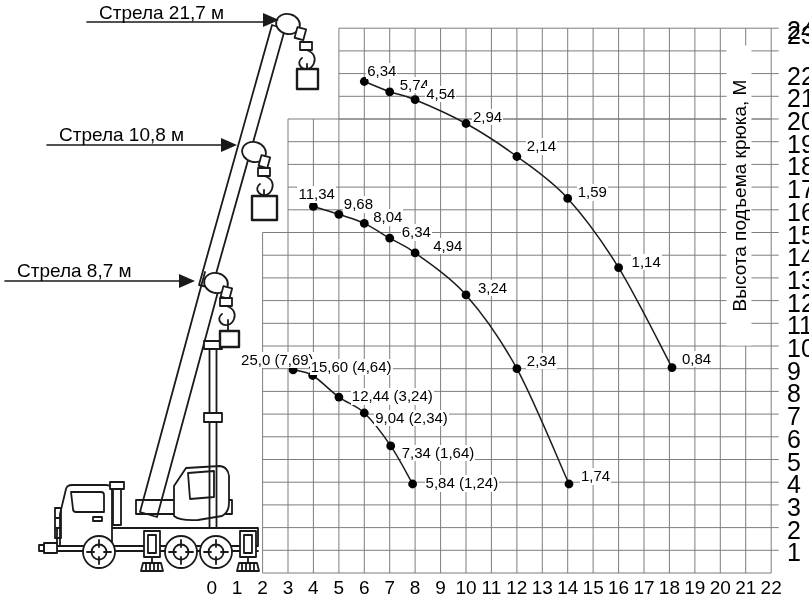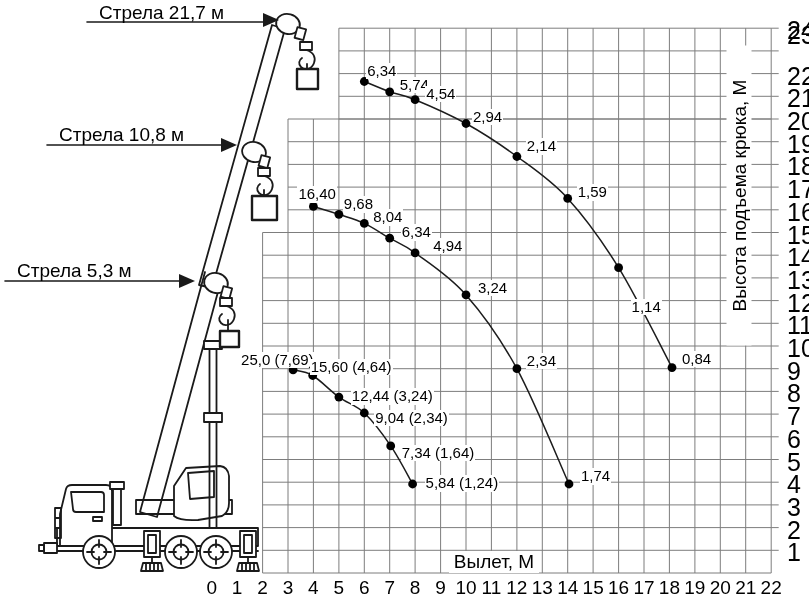--- a/index.html
+++ b/index.html
@@ -267,23 +267,22 @@
         <path d="M47,145 H221"></path>
         <polygon points="221,138 237,145 221,152" fill="#1a1a1a" stroke="none"></polygon>
         <path d="M5,281 H179"></path>
         <polygon points="179,274 195,281 179,288" fill="#1a1a1a" stroke="none"></polygon>
       </g>
     </g>
   </svg>
 
   <div class="boom-label" style="left:99px;top:2px">Стрела 21,7 м</div>
   <div class="boom-label" style="left:59px;top:124px">Стрела 10,8 м</div>
-  <div class="boom-label" style="left:17px;top:260px">Стрела 5,3 м</div>
-
-  <div class="axis-title-x">Вылет, М</div>
+  <div class="boom-label" style="left:17px;top:260px">Стрела 8,7 м</div>
+
   <div class="axis-title-y">Высота подъема крюка, М</div>
 
   <div id="tick-layer">
       <div class="x-tick" style="left: 198.7px;">0</div>
       <div class="x-tick" style="left: 224.13px;">1</div>
       <div class="x-tick" style="left: 249.56px;">2</div>
       <div class="x-tick" style="left: 274.99px;">3</div>
       <div class="x-tick" style="left: 300.42px;">4</div>
       <div class="x-tick" style="left: 325.85px;">5</div>
       <div class="x-tick" style="left: 351.28px;">6</div>
@@ -328,23 +327,23 @@
       <div class="y-tick" style="top: 21px;">23</div>
       <div class="y-tick" style="top: 16.2px;">24</div>
     </div>
   <div id="point-label-layer">
       <div class="pt-label" style="left: 366.28px; top: 62.545px;">6,34</div>
       <div class="pt-label" style="left: 398.71px; top: 76.76px;">5,74</div>
       <div class="pt-label" style="left: 425.14px; top: 85.705px;">4,54</div>
       <div class="pt-label" style="left: 472px; top: 108.54px; text-align: right;">2,94</div>
       <div class="pt-label" style="left: 525.86px; top: 138.455px;">2,14</div>
       <div class="pt-label" style="left: 576.72px; top: 184.45px; text-align: right;">1,59</div>
-      <div class="pt-label" style="left: 630.58px; top: 253.685px; margin-top: 45px;">1,14</div>
+      <div class="pt-label" style="left: 630.58px; top: 253.685px;">1,14</div>
       <div class="pt-label" style="left: 680.983px; top: 350.565px;">0,84</div>
-      <div class="pt-label" style="left: 297.42px; top: 186.395px;">16,40</div>
+      <div class="pt-label" style="left: 297.42px; top: 186.395px;">11,34</div>
       <div class="pt-label" style="left: 342.85px; top: 196.34px;">9,68</div>
       <div class="pt-label" style="left: 372.28px; top: 209.42px;">8,04</div>
       <div class="pt-label" style="left: 400.71px; top: 224.175px;">6,34</div>
       <div class="pt-label" style="left: 432.14px; top: 237.93px;">4,94</div>
       <div class="pt-label" style="left: 477px; top: 279.925px;">3,24</div>
       <div class="pt-label" style="left: 525.86px; top: 352.7px;">2,34</div>
       <div class="pt-label" style="left: 579.991px; top: 468.016px;">1,74</div>
       <div class="pt-label" style="left: 240.076px; top: 351.835px;">25,0 (7,69)</div>
       <div class="pt-label" style="left: 309.657px; top: 358.51px;">15,60 (4,64)</div>
       <div class="pt-label" style="left: 350.85px; top: 388.075px;">12,44 (3,24)</div>

